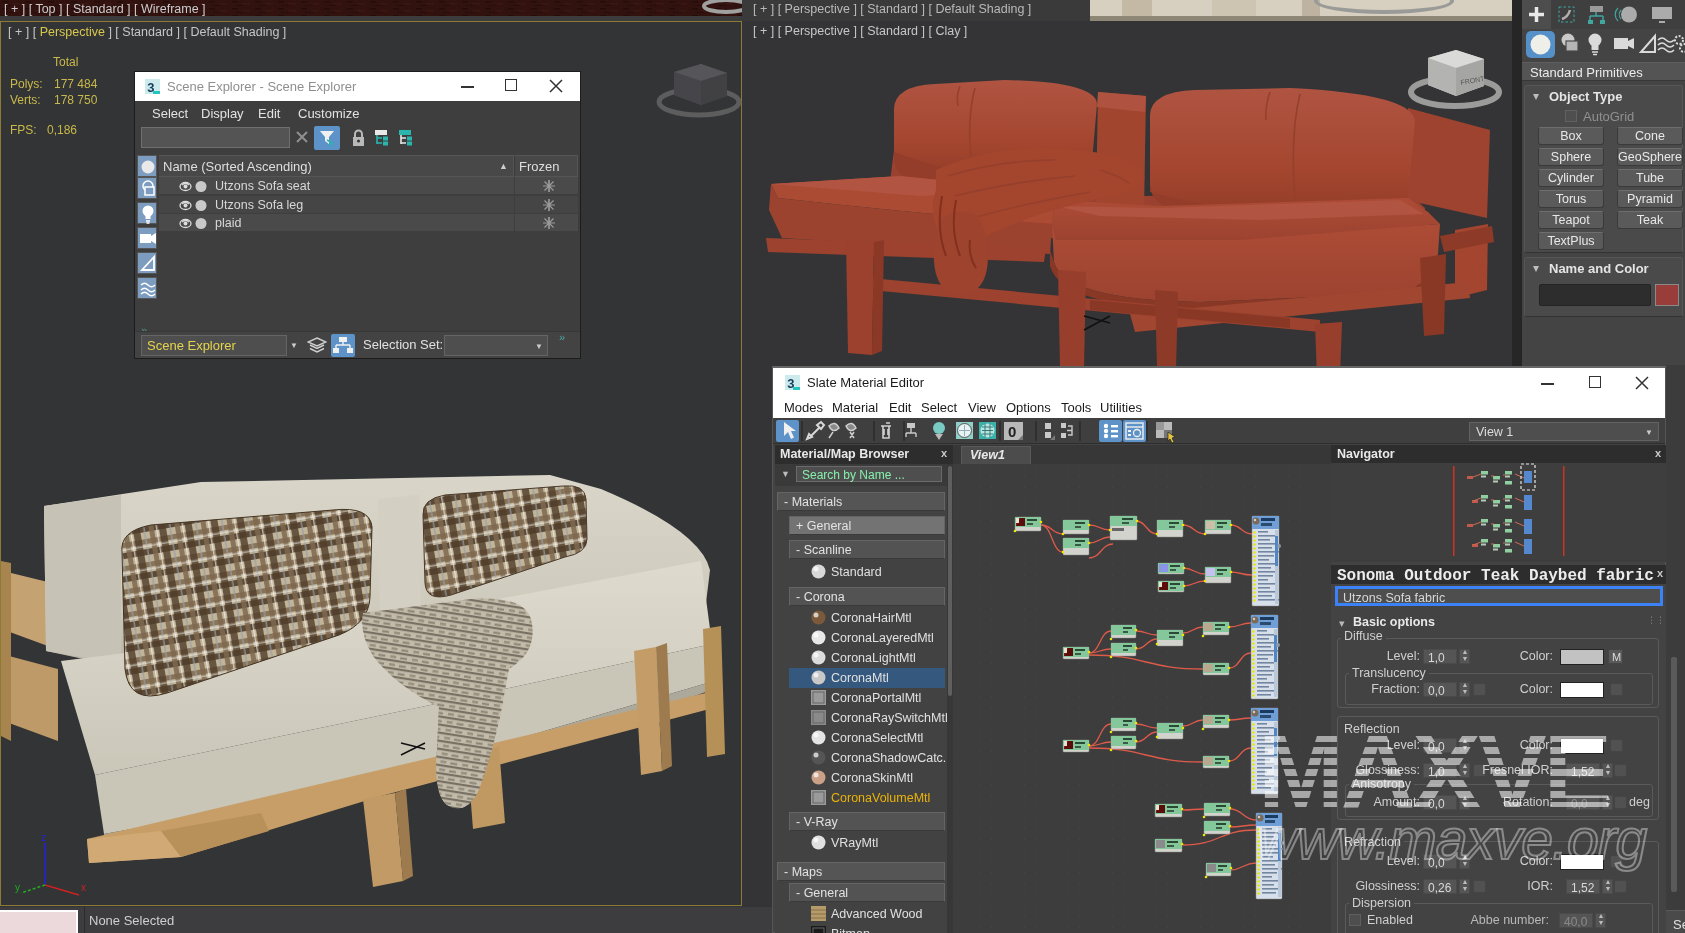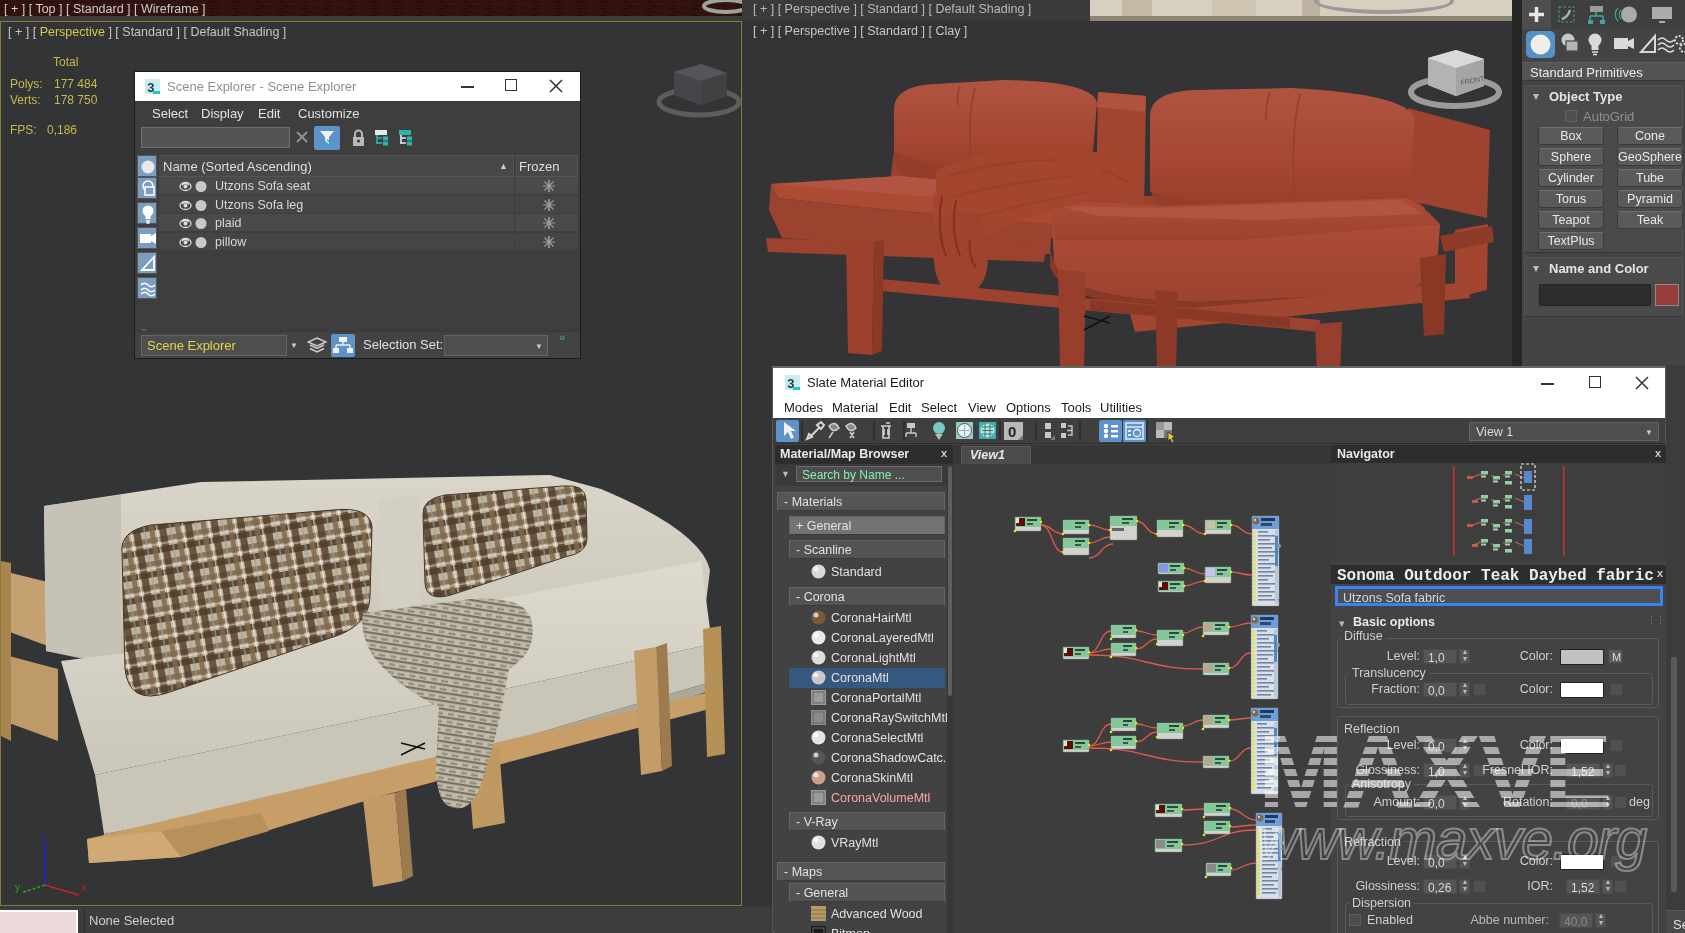--- a/index.html
+++ b/index.html
@@ -385,33 +385,20 @@
             <path d="M6,0 V12" stroke="#9a9a9a" stroke-width="1.2"></path>
           </svg>
 </div>
 <div class="abs" style="left:0;top:37.0px;width:419px;height:18px;background:#4a4a4a;border-bottom:1px solid #3e3e3e;">
 <svg class="abs" style="left:20px;top:3px;" width="30" height="13">
             <path d="M1,6.5 a5.5,4 0 1,0 11,0 a5.5,4 0 1,0 -11,0 M3,5 a5,4 0 0,1 7,0" fill="none" stroke="#dcdcdc" stroke-width="1.3"></path>
             <circle cx="6.5" cy="6.5" r="2" fill="#dcdcdc"></circle>
             <circle cx="22" cy="6.5" r="5.5" fill="#c9c9c9"></circle>
           </svg>
 <div class="abs" style="left:56px;top:2px;font-size:12.5px;color:#d8d8d8;">plaid</div>
-<div class="abs" style="left:355px;top:0px;width:1px;height:18px;background:#3e3e3e;"></div>
-<svg class="abs" style="left:384px;top:3px;" width="12" height="12">
-            <path d="M6,0 V12 M0,6 H12 M1.5,1.5 L10.5,10.5 M10.5,1.5 L1.5,10.5" stroke="#9a9a9a" stroke-width="1.2"></path>
-            <path d="M6,0 V12" stroke="#9a9a9a" stroke-width="1.2"></path>
-          </svg>
-</div>
-<div class="abs" style="left:0;top:55.5px;width:419px;height:18px;background:#454545;border-bottom:1px solid #3e3e3e;">
-<svg class="abs" style="left:20px;top:3px;" width="30" height="13">
-            <path d="M1,6.5 a5.5,4 0 1,0 11,0 a5.5,4 0 1,0 -11,0 M3,5 a5,4 0 0,1 7,0" fill="none" stroke="#dcdcdc" stroke-width="1.3"></path>
-            <circle cx="6.5" cy="6.5" r="2" fill="#dcdcdc"></circle>
-            <circle cx="22" cy="6.5" r="5.5" fill="#c9c9c9"></circle>
-          </svg>
-<div class="abs" style="left:56px;top:2px;font-size:12.5px;color:#d8d8d8;">pillow</div>
 <div class="abs" style="left:355px;top:0px;width:1px;height:18px;background:#3e3e3e;"></div>
 <svg class="abs" style="left:384px;top:3px;" width="12" height="12">
             <path d="M6,0 V12 M0,6 H12 M1.5,1.5 L10.5,10.5 M10.5,1.5 L1.5,10.5" stroke="#9a9a9a" stroke-width="1.2"></path>
             <path d="M6,0 V12" stroke="#9a9a9a" stroke-width="1.2"></path>
           </svg>
 </div>
       </div>
   <div class="abs" style="left:6px;top:252px;font-size:11px;color:#4da6a0;">»</div>
 
   <div class="abs" style="left:0;top:259px;width:445px;height:27px;background:#434343;border-top:1px solid #383838;">
@@ -624,21 +611,21 @@
               <circle cx="7.5" cy="7.5" r="7" fill="#caa088"></circle>
               <circle cx="5" cy="5" r="2.5" fill="#fff" opacity=".7"></circle>
             </svg>
             <div class="abs" style="left:42px;top:3px;font-size:12.5px;color:#e0e0e0;">CoronaSkinMtl</div>
           </div>
           <div class="abs" style="left:14px;top:296px;width:156px;height:20px;">
             <svg class="abs" style="left:22px;top:2px;" width="15" height="15">
               <rect width="15" height="15" fill="#9a9a9a"></rect>
               <rect x="2" y="2" width="11" height="11" fill="none" stroke="#666" stroke-width="1"></rect>
             </svg>
-            <div class="abs" style="left:42px;top:3px;font-size:12.5px;color:#fca5a5;">CoronaVolumeMtl</div>
+            <div class="abs" style="left:42px;top:3px;font-size:12.5px;color:#eab308;">CoronaVolumeMtl</div>
           </div>
           <div class="abs" style="left:14px;top:320px;width:156px;height:19px;background:#535353;border:1px solid #646464;border-bottom-color:#3a3a3a;">
             <div class="abs" style="left:6px;top:2px;font-size:12.5px;color:#e2e2e2;">- V-Ray</div>
           </div>
           <div class="abs" style="left:14px;top:341px;width:156px;height:20px;">
             <svg class="abs" style="left:22px;top:2px;" width="15" height="15">
               <circle cx="7.5" cy="7.5" r="7" fill="#e0e0e0"></circle>
               <circle cx="5" cy="5" r="2.5" fill="#fff" opacity=".7"></circle>
             </svg>
             <div class="abs" style="left:42px;top:3px;font-size:12.5px;color:#e0e0e0;">VRayMtl</div>

